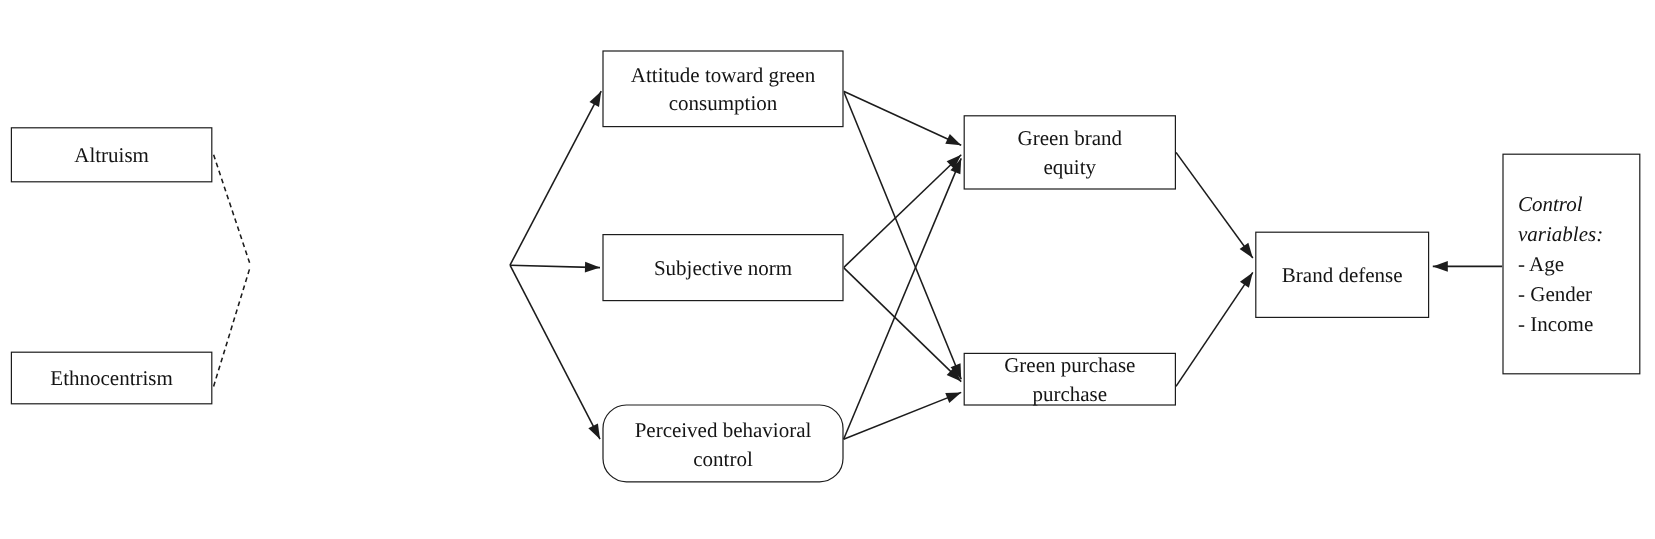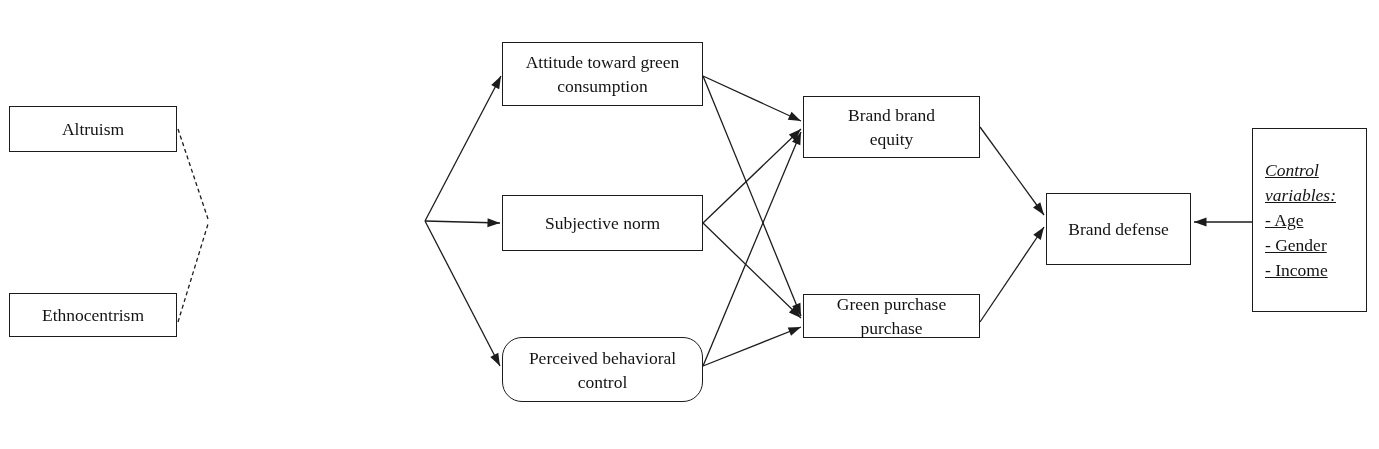--- a/index.html
+++ b/index.html
@@ -44,21 +44,20 @@
   .n-gbe           { left: 803px;  top: 96px;  width: 177px; height: 62px; }
   .n-gpi           { left: 803px;  top: 294px; width: 177px; height: 44px; }
   .n-brand         { left: 1046px; top: 193px; width: 145px; height: 72px; }
   .n-control {
     left: 1252px; top: 128px; width: 115px; height: 184px;
     align-items: flex-start;
     text-align: left;
     padding: 0 3px 0 12px;
     line-height: 25px;
     white-space: normal;
-    text-decoration: underline;
   }
   .ctl-title { font-style: italic; }
 </style>
 </head>
 <body>
 
 <div class="canvas">
 
   <svg class="edges" viewBox="0 0 1379 449" xmlns="http://www.w3.org/2000/svg">
     <defs>
@@ -104,21 +103,21 @@
   <div class="node n-subjective">
     <div>Subjective norm</div>
   </div>
 
   <div class="node n-pbc">
     <div>Perceived behavioral</div>
     <div>control</div>
   </div>
 
   <div class="node n-gbe">
-    <div>Brand brand</div>
+    <div>Green brand</div>
     <div>equity</div>
   </div>
 
   <div class="node n-gpi">
     <div>Green purchase</div>
     <div>purchase</div>
   </div>
 
   <div class="node n-brand">
     <div>Brand defense</div>

